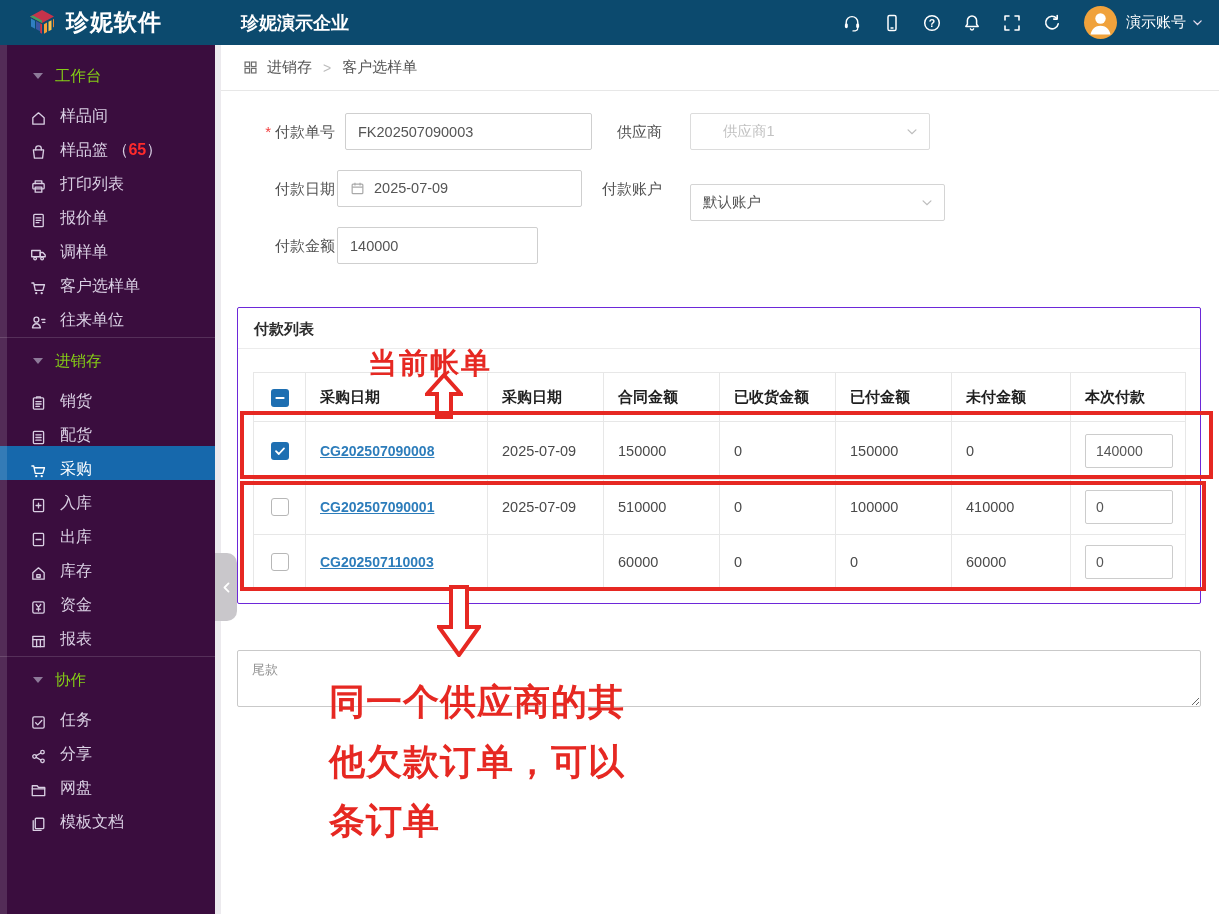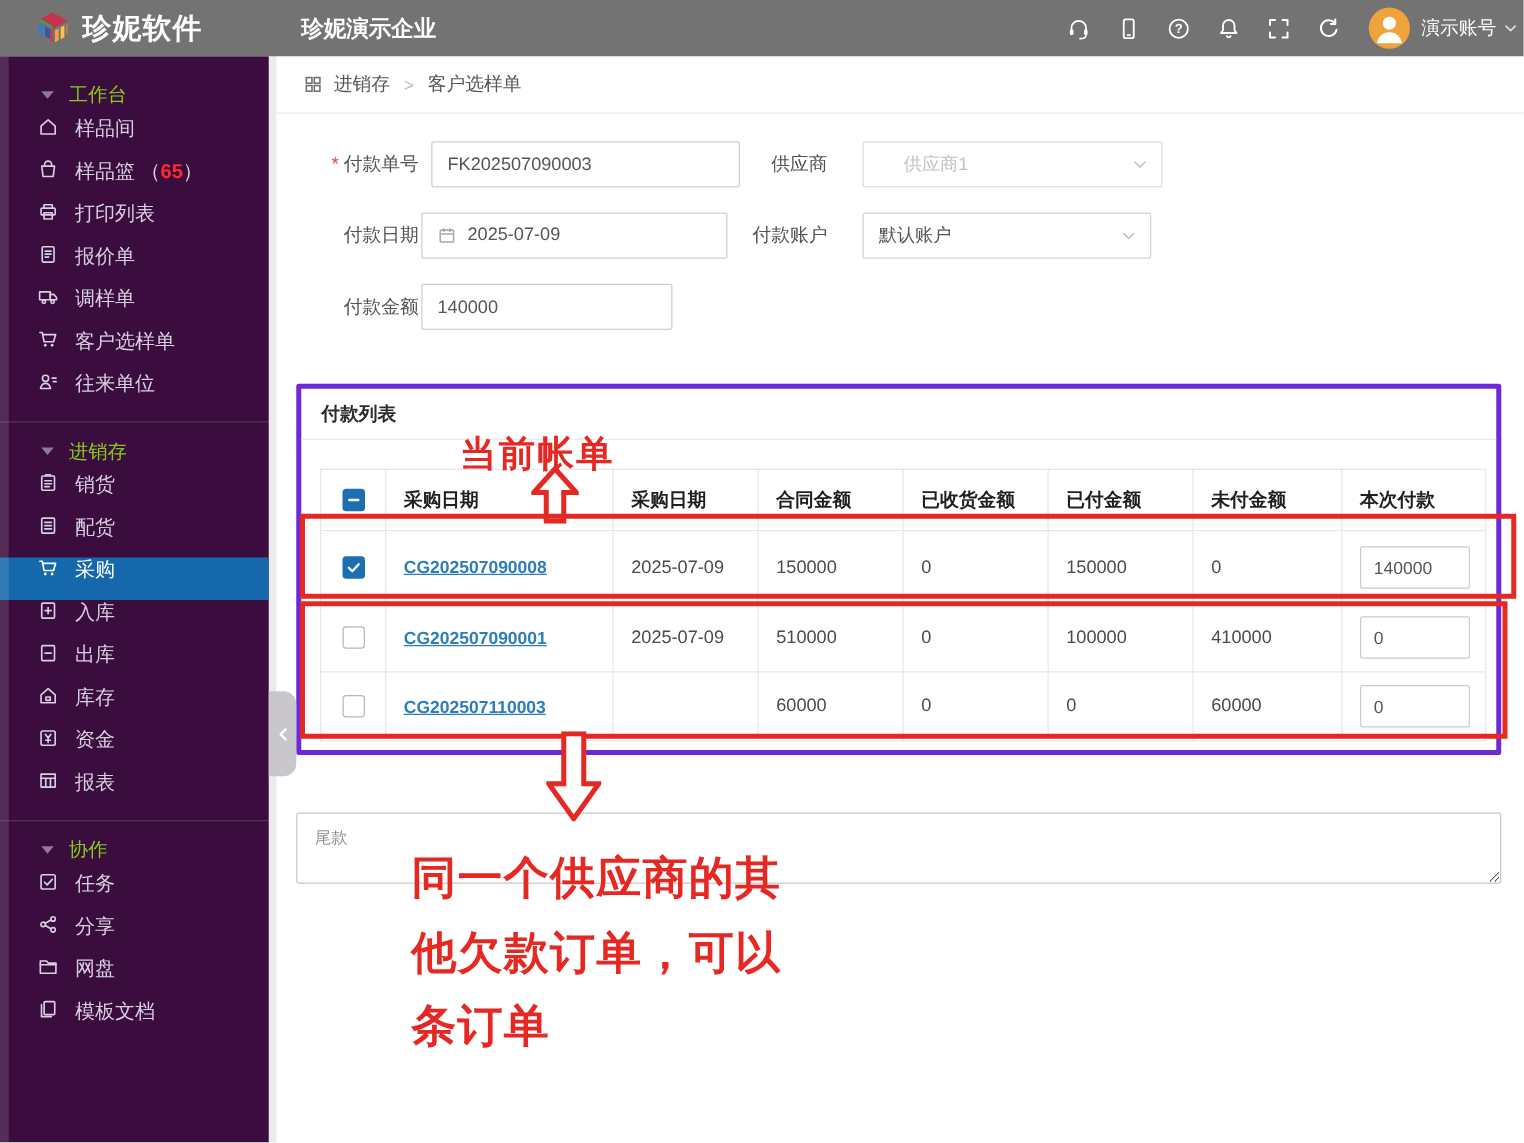--- a/index.html
+++ b/index.html
@@ -10,44 +10,44 @@
     background:#fff;
     overflow:hidden;
     color:#444;
   }
   .icon { display:inline-flex; }
   .icon svg { width:100%; height:100%; display:block; }
 
   
   .hdr {
     position:absolute; left:0; top:0; width:1219px; height:45px;
-    background:#737373; display:flex; align-items:center; color:#fff; z-index:10;
+    background:#0c4a6e; display:flex; align-items:center; color:#fff; z-index:10;
   }
   .hdr-logo { display:flex; align-items:center; gap:9px; padding-left:27px; width:215px; flex:none; }
   .logo-mark { width:30px; height:30px; }
   .logo-text { font-size:23px; font-weight:700; letter-spacing:1px; white-space:nowrap; }
   .company { font-size:18px; font-weight:700; margin-left:26px; white-space:nowrap; }
   .hdr-right { margin-left:auto; display:flex; align-items:center; }
   .hdr-act { width:40px; height:45px; display:flex; align-items:center; justify-content:center; cursor:pointer; color:#fff; }
   .hdr-act .icon { width:20px; height:20px; }
   .avatar { width:33px; height:33px; border-radius:50%; background:#f0a23c; margin:0 9px 0 12px; flex:none; overflow:hidden; cursor:pointer; }
-  .account { display:flex; align-items:center; gap:5px; font-size:15px; padding-right:4px; cursor:pointer; }
+  .account { display:flex; align-items:center; gap:5px; font-size:15px; padding-right:15px; cursor:pointer; }
   .account .icon { width:13px; height:13px; color:#e8dcee; }
 
   
   .sidebar {
     position:absolute; left:0; top:45px; width:215px; height:869px;
     background:#3a0d3e; padding-top:8px; overflow:hidden; z-index:5;
   }
   .sb-scrollhint { position:absolute; left:0; top:0; width:7px; height:100%; background:rgba(255,255,255,.13); }
   .sb-group { padding:6px 0; }
   .sb-group + .sb-group { border-top:1px solid rgba(255,255,255,.14); }
   .sb-ghead { height:34px; display:flex; align-items:center; gap:12px; padding-left:33px; color:#84cc16; font-size:15.5px; cursor:pointer; }
   .tri { width:0; height:0; border-left:5px solid transparent; border-right:5px solid transparent; border-top:6px solid #8d7a99; }
-  .sb-item { height:34px; display:flex; align-items:flex-start; gap:13px; padding-left:30px; color:#d9cfe3; font-size:16px; cursor:pointer; white-space:nowrap; }
+  .sb-item { height:34px; display:flex; align-items:flex-end; gap:13px; padding-left:30px; color:#d9cfe3; font-size:16px; cursor:pointer; white-space:nowrap; }
   .sb-item .icon { width:17px; height:17px; flex:none; }
   .sb-item.active { background:#1668ac; color:#fff; }
   .sb-badge-num { color:#ff2b2b; font-weight:700; }
 
   .rail { position:absolute; left:215px; top:45px; width:6px; height:869px; background:#eceaee; z-index:4; }
   .collapse-tab {
     position:absolute; left:215px; top:553px; width:22px; height:68px;
     background:#c9c7cb; border-radius:0 10px 10px 0; display:flex; align-items:center; justify-content:center;
     color:#fff; cursor:pointer; z-index:6;
   }
@@ -70,21 +70,21 @@
     position:absolute; border:1px solid #d4d4d4; border-radius:2px; height:37px; background:#fff;
     display:flex; align-items:center; justify-content:space-between; padding:0 10px 0 12px;
     font-size:14.5px; color:#555; cursor:pointer;
   }
   .sel .icon { width:14px; height:14px; color:#bcbcbc; }
   .sel.disabled { color:#c2c2c2; border-color:#dcdcdc;padding-left:32px; }
   .datein { display:flex; align-items:center; gap:9px; line-height:35px; }
   .datein .icon { width:15px; height:15px; color:#a9a9a9; }
 
   
-  .panel { position:absolute; left:16px; top:262px; width:964px; height:297px; border:4px solid #6d28d9; border-radius:2px; background:#fff; }
+  .panel { position:absolute; left:16px; top:262px; width:964px; height:297px; border:1px solid #6d28d9; border-radius:2px; background:#fff; }
   .panel-title { height:41px; line-height:41px; padding-left:16px; font-size:15px; font-weight:700; color:#2b2b2b; border-bottom:1px solid #ececec; }
   .ptable { position:absolute; left:15px; top:64px; width:932px; border-collapse:collapse; table-layout:fixed; font-size:14.5px; color:#4a4a4a; background:#fff; }
   .ptable th, .ptable td { border:1px solid #e7e7e7; padding:0 4px 0 14px; text-align:left; overflow:hidden; white-space:nowrap; }
   .ptable th { height:49px; font-size:15px; color:#1f1f1f; font-weight:700; }
   .ptable tbody tr:nth-child(1) td { height:58px; }
   .ptable tbody tr td { height:55px; }
   .cellcb { text-align:center !important; padding:0 !important; }
   .cb { width:18px; height:18px; border-radius:3px; display:inline-flex; align-items:center; justify-content:center; vertical-align:middle; cursor:pointer; }
   .cb.unchecked { border:1.5px solid #b7b7b7; background:#fff; }
   .cb.checked, .cb.indeterminate { background:#1e6fb2; }
@@ -449,21 +449,21 @@
       <svg viewBox="0 0 16 16">
           <g fill="none" stroke="currentColor" stroke-width="1.3">
             <rect x="2.3" y="3.3" width="11.4" height="10.2" rx="1"></rect>
             <path d="M2.3 6.6h11.4M5.3 1.8v3M10.7 1.8v3"></path>
           </g>
         </svg>
     </span>
     <span>2025-07-09</span>
   </div>
   <div class="field-label" style="left:370px; top:125px; width:71px;">付款账户</div>
-  <div class="sel" style="left:469px; top:125px; width:231px;">
+  <div class="sel" style="left:469px; top:139px; width:255px;">
     <span>默认账户</span>
     <span class="icon">
         <svg viewBox="0 0 16 16">
           <path d="M3.5 5.5 8 10l4.5-4.5" fill="none" stroke="currentColor" stroke-width="1.4" stroke-linecap="round"></path>
         </svg>
       </span>
   </div>
 
   <div class="field-label" style="left:14px; top:182px; width:100px;">付款金额</div>
   <input class="tin" style="left: 116px; top: 182px; width: 201px;" value="140000">

